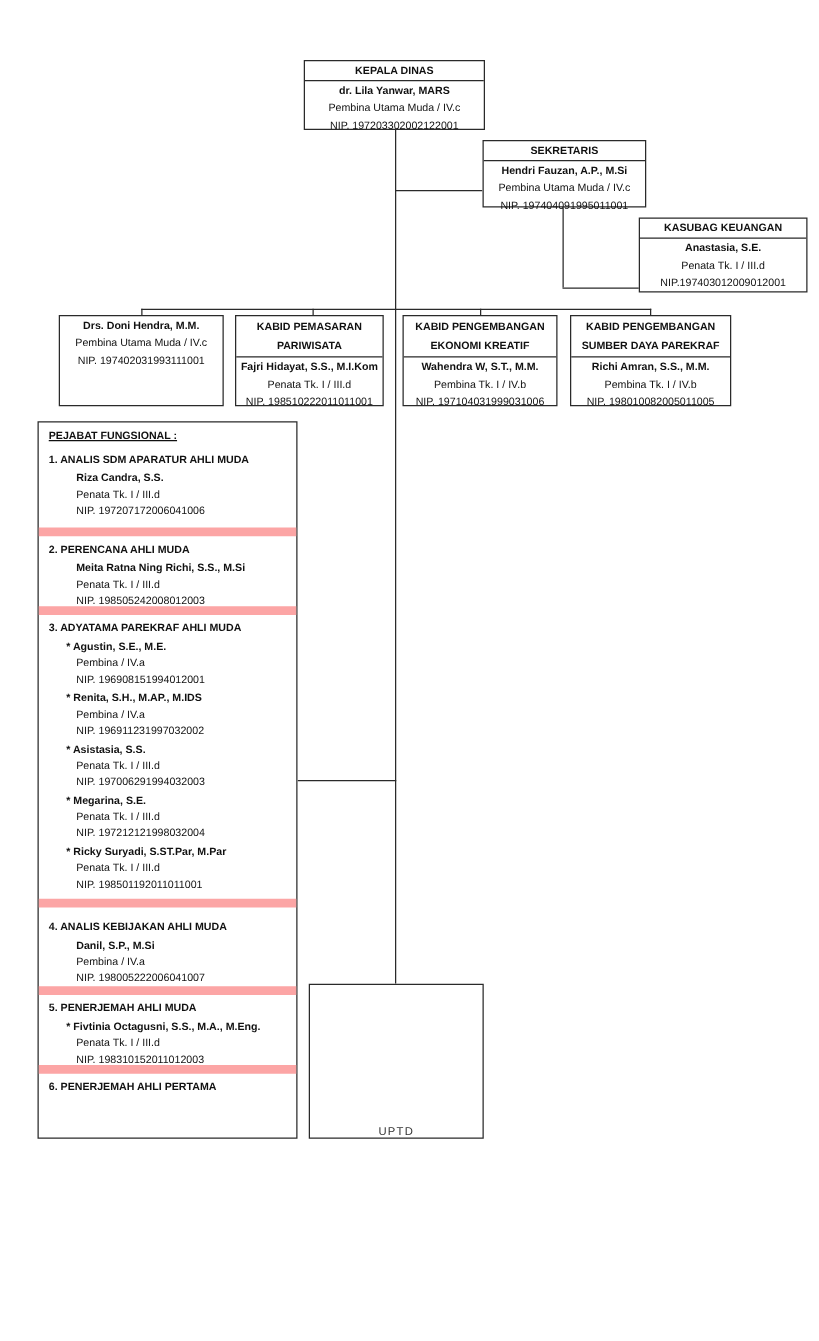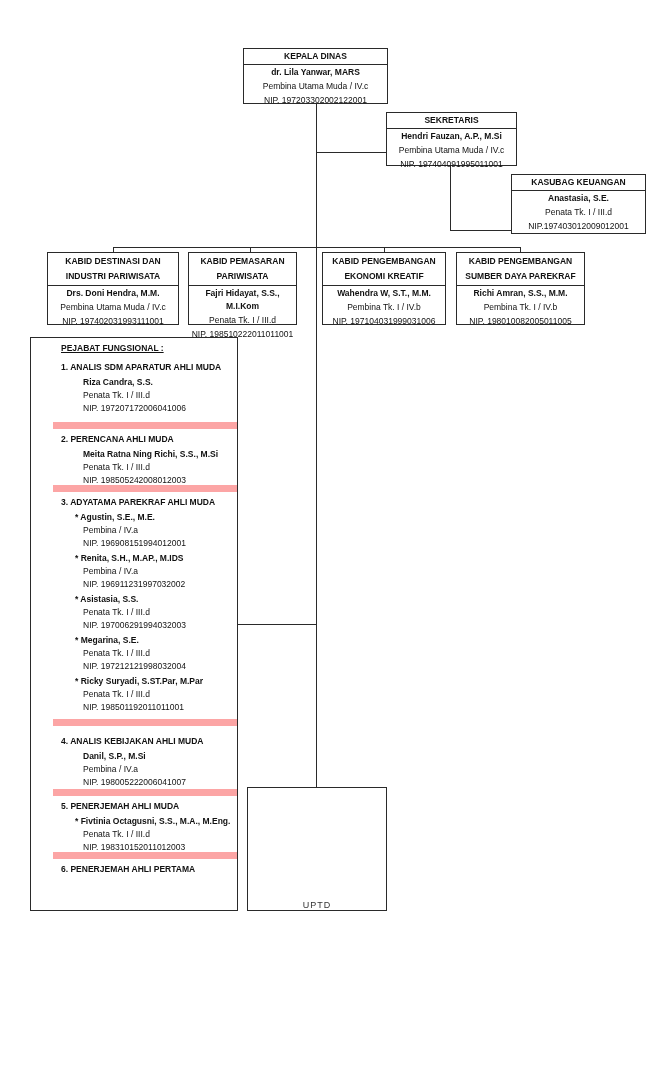--- a/index.html
+++ b/index.html
@@ -13,21 +13,21 @@
   
   .obox{position:absolute;border:1px solid #2a2a2a;background:#fff;box-sizing:border-box;
         text-align:center;font-size:8.5px;line-height:13px;}
   .oh{height:15px;line-height:15px;border-bottom:1px solid #2a2a2a;font-weight:bold;text-align:center;}
   .oh2{height:31px;border-bottom:1px solid #2a2a2a;font-weight:bold;padding-top:1px;}
   .oh2 div{line-height:15px;}
   .ob{padding-top:1px;}
   .bold{font-weight:bold;}
   
   .pfbox{position:absolute;left:30px;top:337px;width:208px;height:574px;box-sizing:border-box;
-         border:1px solid #2a2a2a;background:#fff;font-size:8.5px;line-height:13px;padding-left:22px;}
+         border:1px solid #2a2a2a;background:#fff;font-size:8.5px;line-height:13px;}
   .pf-sec{box-sizing:border-box;overflow:hidden;padding:4px 4px 1px 8px;}
   .pf-sec + .pf-sec{border-top:7px solid #fca5a5;}
   .pf-heading{font-weight:bold;text-decoration:underline;margin-bottom:6px;}
   .pf-head{font-weight:bold;margin-bottom:2px;}
   .pf-member{margin-top:2px;}
   .pf-member > div{margin-left:22px;}
   .pf-member > .m-name{font-weight:bold;}
   .pf-member > .m-name.star{margin-left:14px;}
   
   .uptd{position:absolute;left:247px;top:787px;width:140px;height:124px;box-sizing:border-box;
@@ -66,30 +66,26 @@
   </div>
 
   <div class="obox" style="left:511px;top:174px;width:135px;height:60px">
     <div class="oh">KASUBAG KEUANGAN</div>
     <div class="ob bold">Anastasia, S.E.</div>
     <div class="ob">Penata Tk. I / III.d</div>
     <div class="ob">NIP.197403012009012001</div>
   </div>
 
   <div class="obox" style="left:47px;top:252px;width:132px;height:73px">
-    <div class="oh2">
-      <div>KABID DESTINASI DAN</div>
-      <div>INDUSTRI PARIWISATA</div>
-    </div>
     <div class="ob bold">Drs. Doni Hendra, M.M.</div>
     <div class="ob">Pembina Utama Muda / IV.c</div>
     <div class="ob">NIP. 197402031993111001</div>
   </div>
 
-  <div class="obox" style="left:188px;top:252px;width:109px;height:73px">
+  <div class="obox" style="left:188px;top:252px;width:119px;height:73px">
     <div class="oh2">
       <div>KABID PEMASARAN</div>
       <div>PARIWISATA</div>
     </div>
     <div class="ob bold">Fajri Hidayat, S.S., M.I.Kom</div>
     <div class="ob">Penata Tk. I / III.d</div>
     <div class="ob">NIP. 198510222011011001</div>
   </div>
 
   <div class="obox" style="left:322px;top:252px;width:124px;height:73px">

